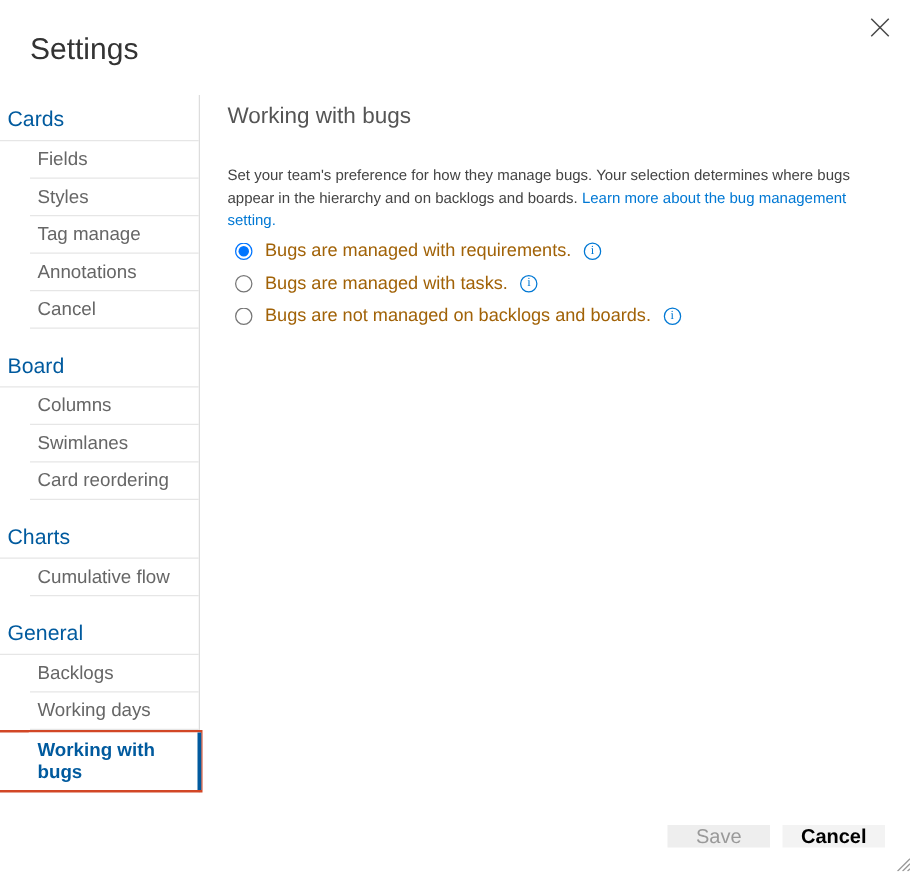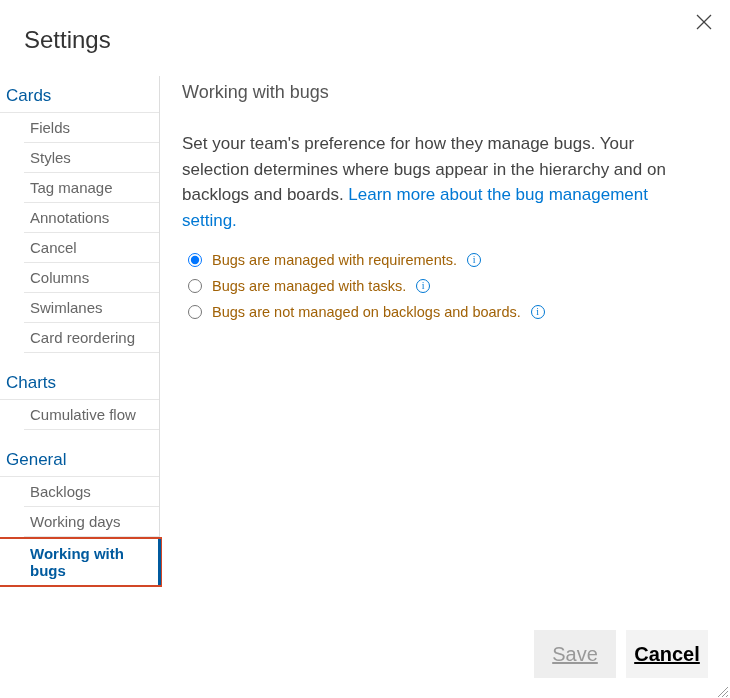--- a/index.html
+++ b/index.html
@@ -73,24 +73,24 @@
     flex: 1;
     padding: 6px 28px 0 22px;
   }
   .main-title {
     font-size: 18px;
     color: #555;
     font-weight: 400;
     margin-bottom: 28px;
   }
   .description {
-    font-size: 17px;
+    font-size: 12px;
     color: #444;
     line-height: 1.5;
-    margin-bottom: 15px;
+    margin-bottom: 4px;
   }
   .link { color: #0078d4; cursor: pointer; }
   .radio-row {
     display: flex;
     align-items: center;
     padding: 4px 0 6px 6px;
     gap: 10px;
   }
   .radio-row label {
     font-size: 14.5px;
@@ -117,26 +117,25 @@
     line-height: 1;
   }
   .footer {
     position: absolute;
     bottom: 20px; right: 22px;
     display: flex;
     gap: 10px;
   }
   .btn {
     min-width: 82px;
-    height: 48px;
+    height: 18px;
     border: none;
     background: #eee;
-    font-size: 20px;
-    cursor: pointer;
-    text-decoration: underline;
+    font-size: 16px;
+    cursor: pointer;
   }
   .btn:disabled { color: #999; cursor: default; }
   .btn-cancel { font-weight: 600; background: #f3f3f3; }
   .resize-grip {
     position: absolute;
     right: 2px; bottom: 2px;
     width: 12px; height: 12px;
     color: #999;
   }
 </style>
@@ -155,20 +154,21 @@
 <div class="body">
   <div class="sidebar">
 
     <div class="section-header">Cards</div>
     <div class="side-item">Fields</div>
     <div class="side-item">Styles</div>
     <div class="side-item">Tag manage</div>
     <div class="side-item">Annotations</div>
     <div class="side-item">Cancel</div>
 
+    <div class="section-header">Board</div>
     <div class="side-item">Columns</div>
     <div class="side-item">Swimlanes</div>
     <div class="side-item">Card reordering</div>
 
     <div class="section-header">Charts</div>
     <div class="side-item">Cumulative flow</div>
 
     <div class="section-header">General</div>
     <div class="side-item">Backlogs</div>
     <div class="side-item">Working days</div>

